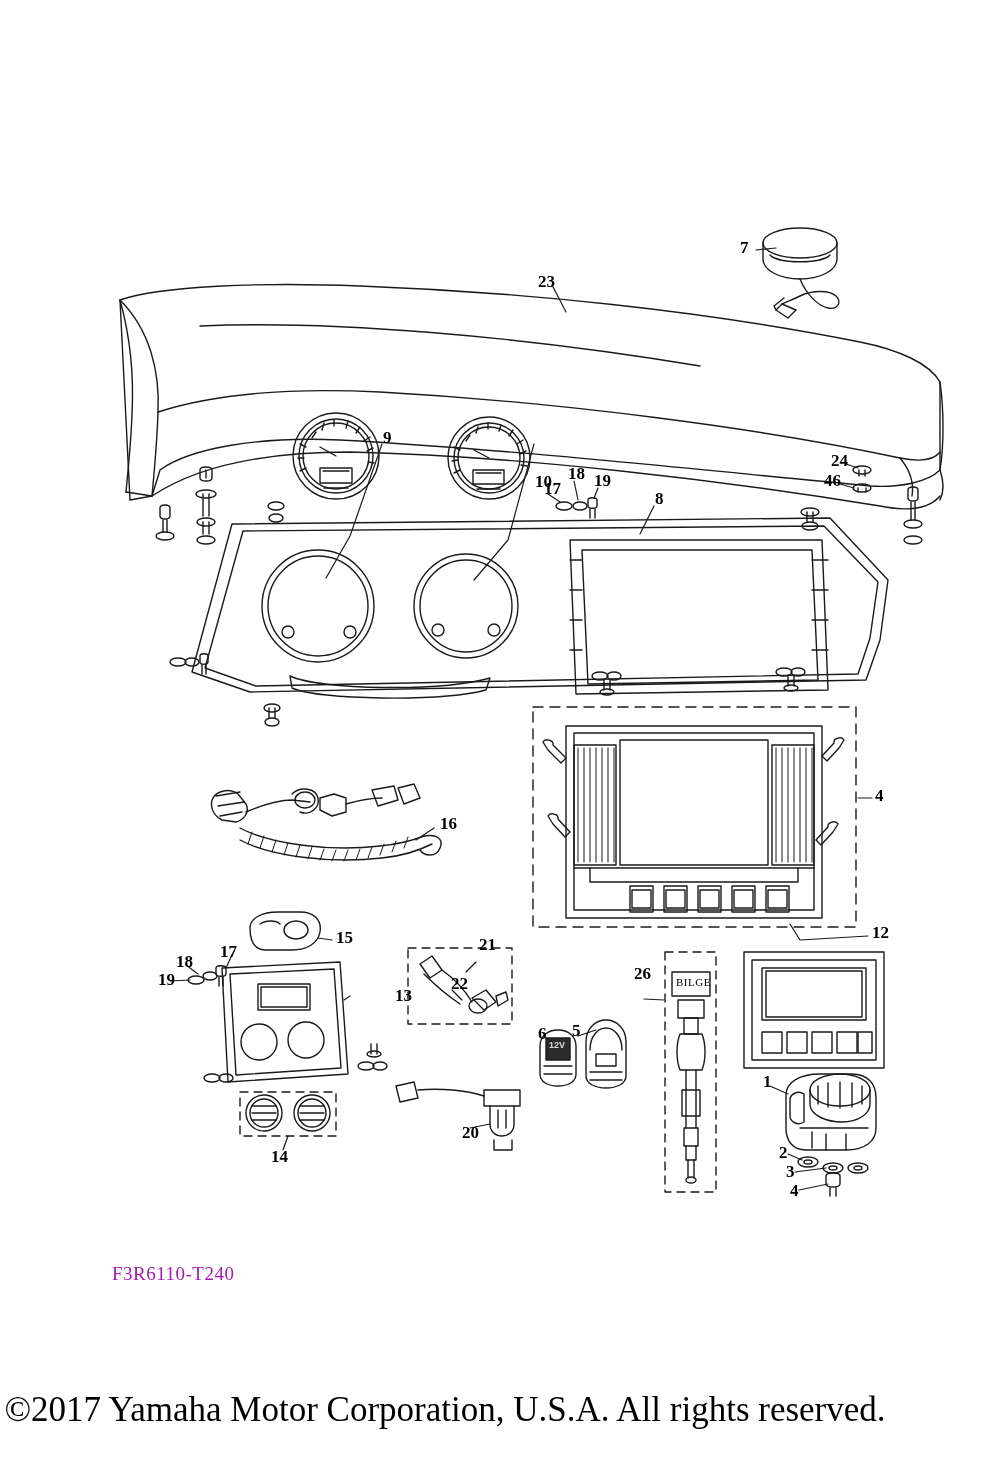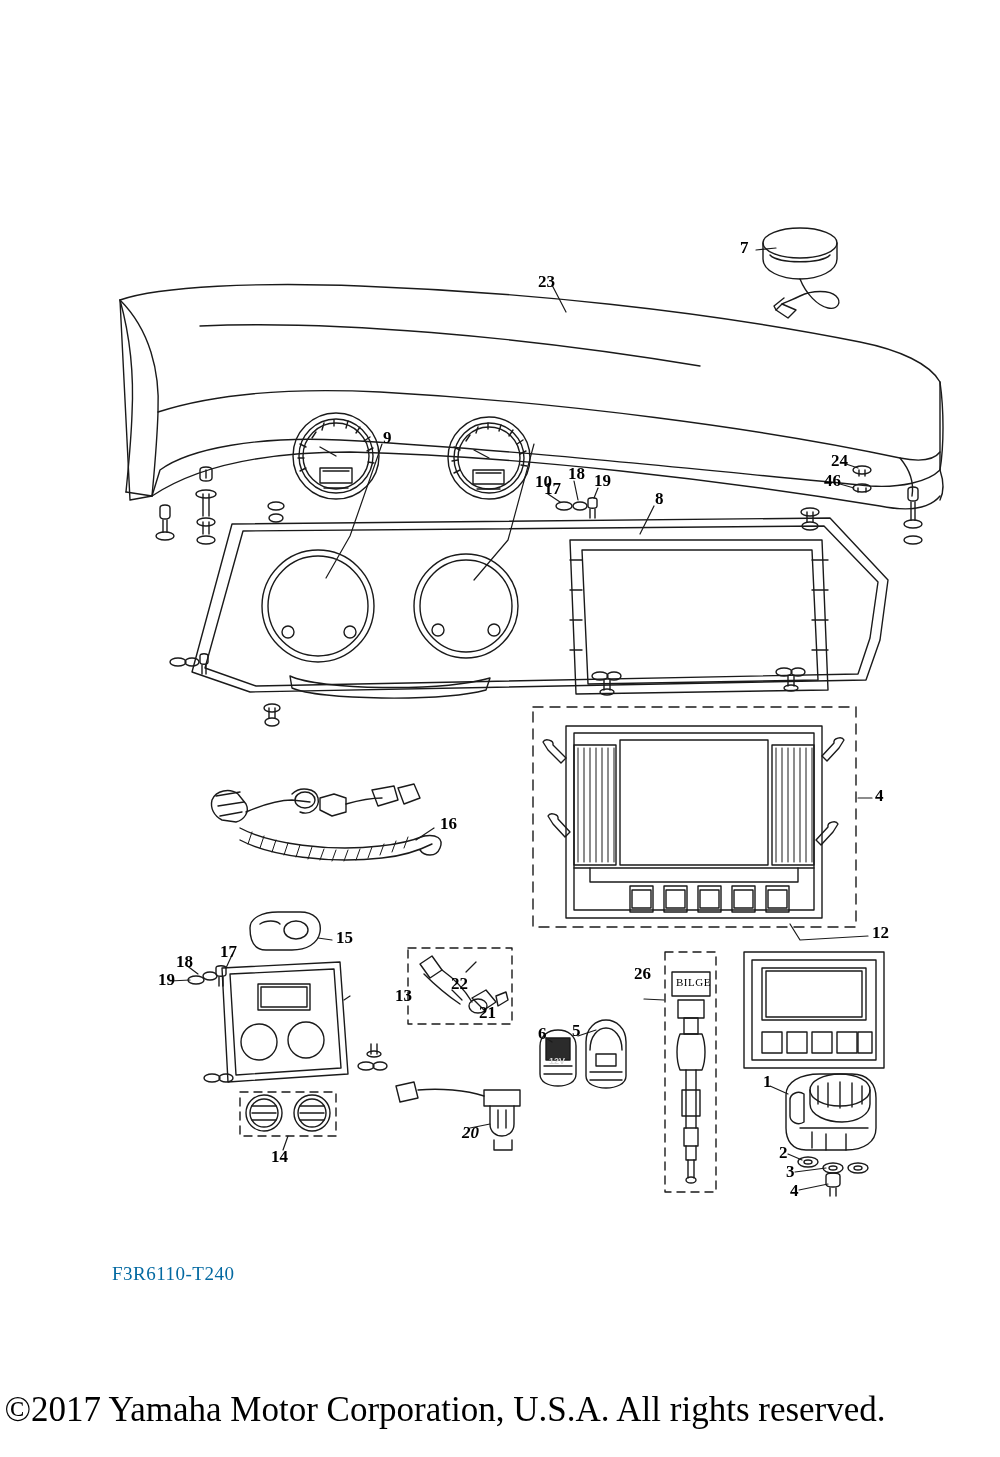--- a/index.html
+++ b/index.html
@@ -38,21 +38,21 @@
     white-space: nowrap;
   }
   .drawing-code {
     position: absolute;
     left: 112px;
     top: 1263px;
     font-family: "Liberation Serif", serif;
     font-size: 19px;
     font-weight: normal;
     letter-spacing: 0.5px;
-    color: #0369a1;
+    color: #a21caf;
   }
   .copyright {
     position: absolute;
     left: 0;
     top: 1390px;
     width: 890px;
     text-align: center;
     font-family: "Liberation Serif", serif;
     font-size: 35px;
     color: #000;
@@ -411,27 +411,27 @@
   <div class="callout" style="left:353px; top:987px;margin-left:42px;">13</div>
   <div class="callout" style="left:271px; top:1148px;">14</div>
   <div class="callout" style="left:336px; top:929px;">15</div>
   <div class="callout" style="left:440px; top:815px;">16</div>
   <div class="callout" style="left:544px; top:480px;">17</div>
   <div class="callout" style="left:568px; top:465px;">18</div>
   <div class="callout" style="left:594px; top:472px;">19</div>
   <div class="callout" style="left:220px; top:943px;">17</div>
   <div class="callout" style="left:176px; top:953px;">18</div>
   <div class="callout" style="left:158px; top:971px;">19</div>
-  <div class="callout" style="left:462px; top:1124px;font-style:italic;">20</div>
-  <div class="callout" style="left:479px; top:1004px;">21</div>
+  <div class="callout" style="left:462px; top:1124px;">20</div>
+  <div class="callout" style="left:479px; top:936px;">21</div>
   <div class="callout" style="left:451px; top:975px;">22</div>
   <div class="callout" style="left:538px; top:273px;">23</div>
   <div class="callout" style="left:831px; top:452px;">24</div>
   <div class="callout" style="left:824px; top:472px;">46</div>
   <div class="callout" style="left:634px; top:965px;">26</div>
 
   <div class="bilge-label" style="left:676px; top:976px;">BILGE</div>
-  <div class="v12-label" style="left:549px; top:1040px;margin-top:16px;">12V</div>
+  <div class="v12-label" style="left:549px; top:1040px;">12V</div>
 
   <div class="drawing-code">F3R6110-T240</div>
   <div class="copyright">©2017 Yamaha Motor Corporation, U.S.A. All rights reserved.</div>
 
 </div>
 
 </body></html>

